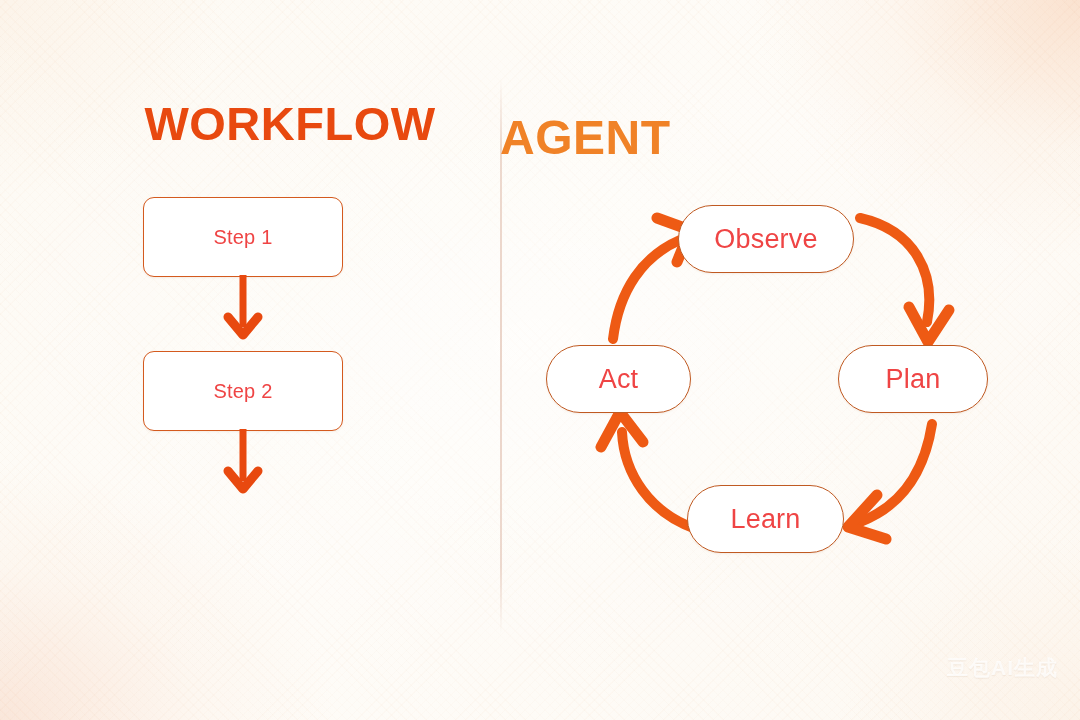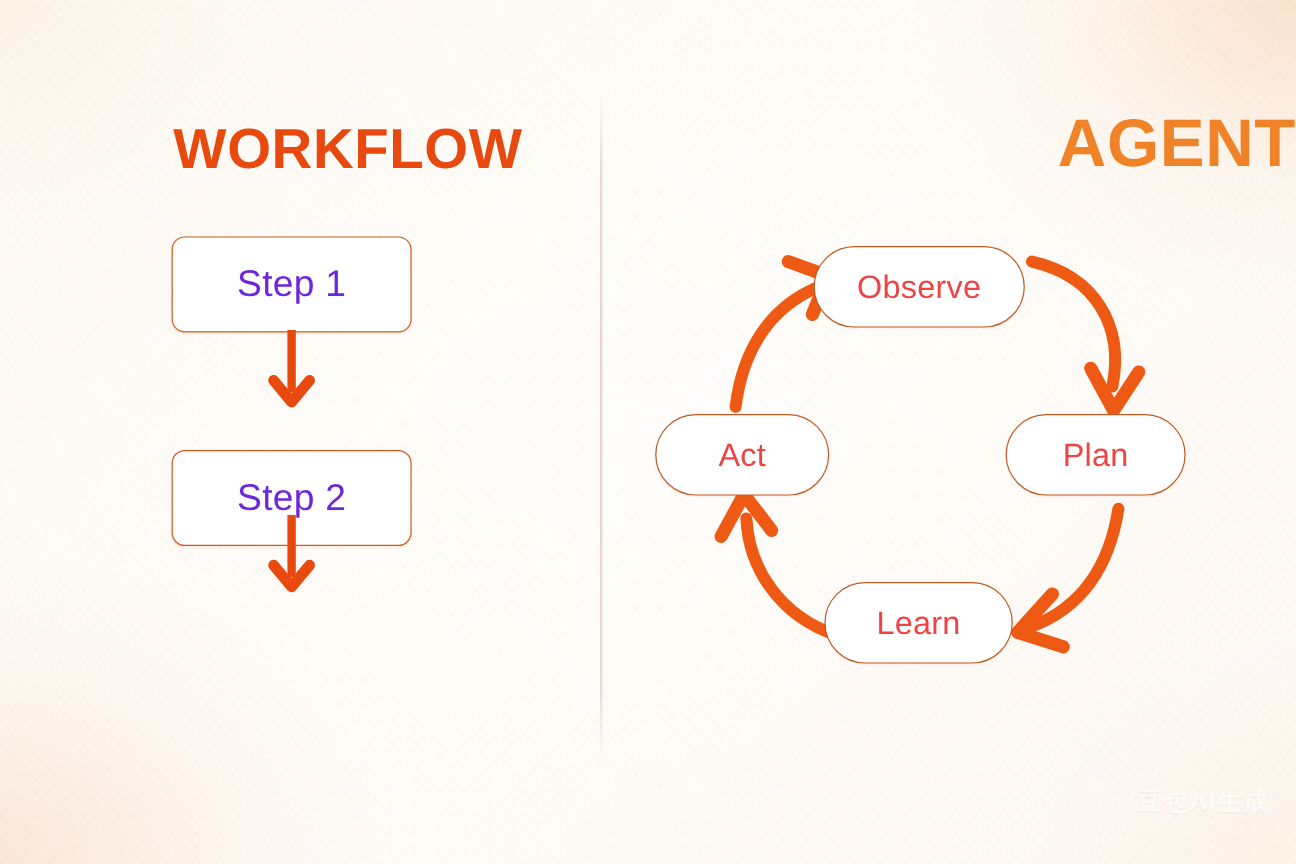--- a/index.html
+++ b/index.html
@@ -76,47 +76,47 @@
     width: 500px;
     text-align: center;
     top: 100px;
     font-size: 47px;
     color: #E8490F;
     margin-left: 40px;
   }
   #agent-title {
     left: 500px;
     width: 580px;
-    text-align: right;
-    top: 91px;
-    font-size: 56px;
+    text-align: left;
+    top: 114px;
+    font-size: 48px;
     color: #F08227;
   }
 
   
   .step-box {
     position: absolute;
     width: 200px;
     height: 80px;
     box-sizing: border-box;
     background: #FFFFFF;
     border: 1.7px solid #D45A1E;
     border-radius: 11px;
     display: flex;
     align-items: center;
     justify-content: center;
     box-shadow: 0 1px 2px rgba(180,110,70,0.10);
   }
   .step-label {
-    font-size: 31px;
-    color: #6d28d9;
+    font-size: 20px;
+    color: #ef4444;
     letter-spacing: 0.2px;
   }
   #step-1 { left: 143px; top: 197px; }
-  #step-2 { left: 143px; top: 351px; margin-top: 24px; }
+  #step-2 { left: 143px; top: 351px; }
   #step-3 { left: 143px; top: 503px; }
 
   .flow-arrow {
     position: absolute;
     left: 207px;
     width: 72px;
     height: 68px;
   }
   #flow-arrow-1 { top: 275px; }
   #flow-arrow-2 { top: 429px; }

